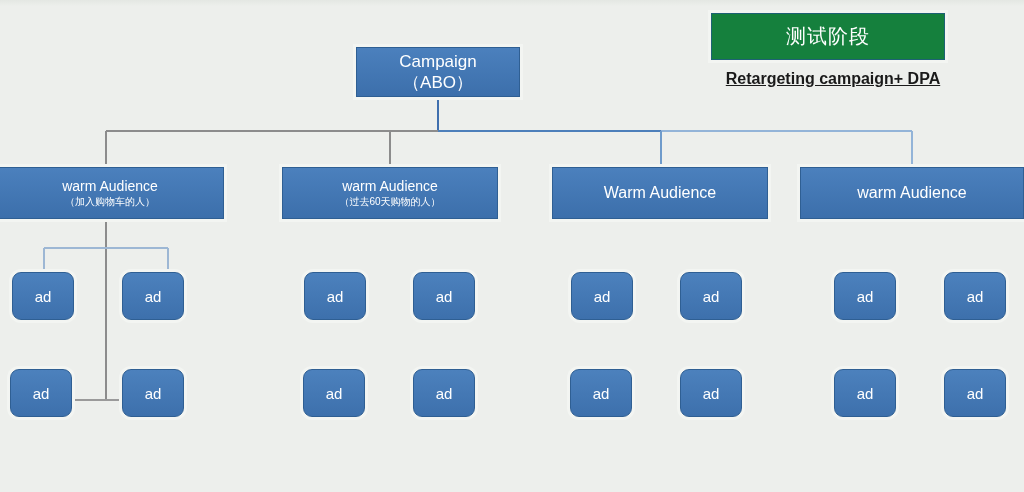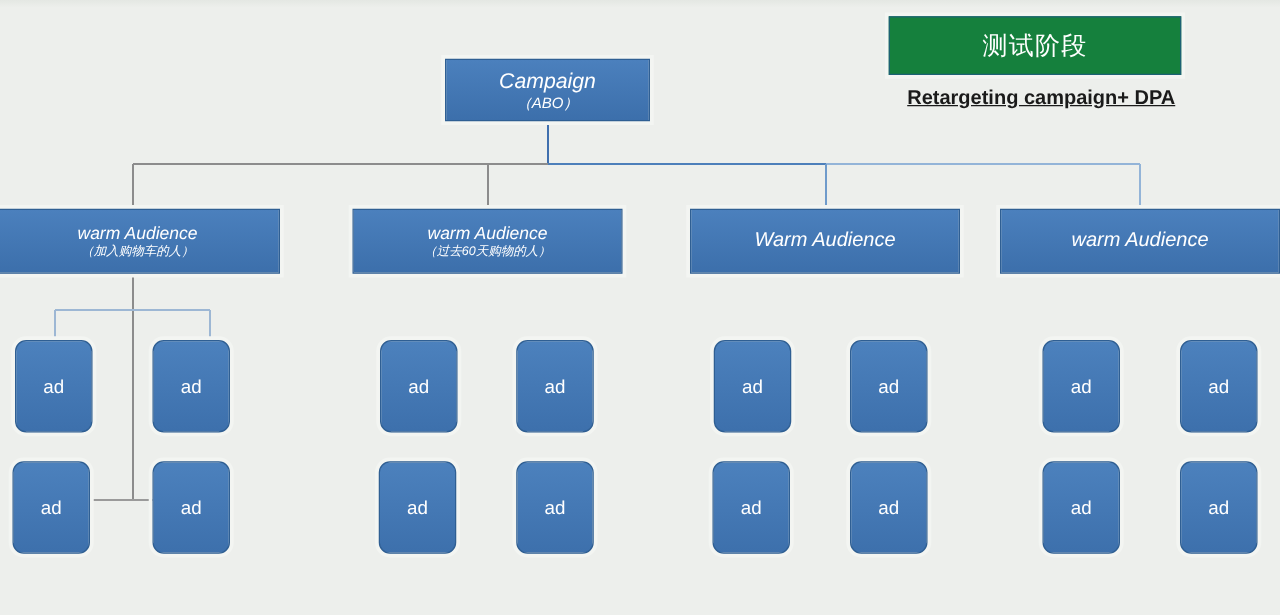--- a/index.html
+++ b/index.html
@@ -37,45 +37,44 @@
   .node {
     position: absolute;
     background: linear-gradient(180deg, #4b80bd 0%, #3c6fab 100%);
     border: 1px solid #2f5f93;
     color: #ffffff;
     display: flex; flex-direction: column;
     align-items: center; justify-content: center;
     text-align: center;
     box-shadow: 0 0 0 3px #f3f5f2;
     line-height: 1.25;
-    font-style: italic;
   }
   .node .l1, .node .l2 { display: block; white-space: nowrap; }
 
   .campaign {
     left: 356px; top: 47px; width: 164px; height: 50px;
     font-size: 17px;
   }
-  .campaign .l2 { font-size: 12px; }
+  .campaign .l2 { font-size: 17px; }
 
   .aud {
     font-size: 14px;
   }
   .aud-1 { left: -4px;  top: 167px; width: 228px; height: 52px; }
   .aud-2 { left: 282px; top: 167px; width: 216px; height: 52px; }
   .aud-3 { left: 552px; top: 167px; width: 216px; height: 52px; font-size: 16px; }
   .aud-4 { left: 800px; top: 167px; width: 224px; height: 52px; font-size: 16px; }
   .aud .l1 { font-size: 14px; }
   .aud .l2 { font-size: 10px; }
   .aud-3 .l1, .aud-4 .l1 { font-size: 16px; }
 
   
   .ad {
     position: absolute;
-    width: 62px; height: 74px;
+    width: 62px; height: 48px;
     border-radius: 9px;
     background: linear-gradient(180deg, #4c81bd 0%, #3d70ac 100%);
     border: 1px solid #2f5f93;
     color: #ffffff;
     display: flex; align-items: center; justify-content: center;
     font-size: 15px;
     box-shadow: 0 0 0 3px #f3f5f2;
   }
 
   

